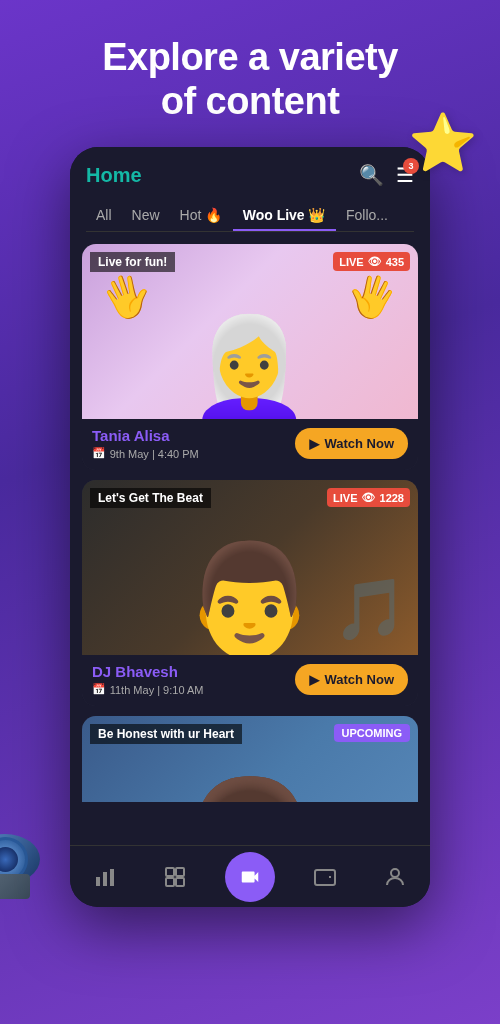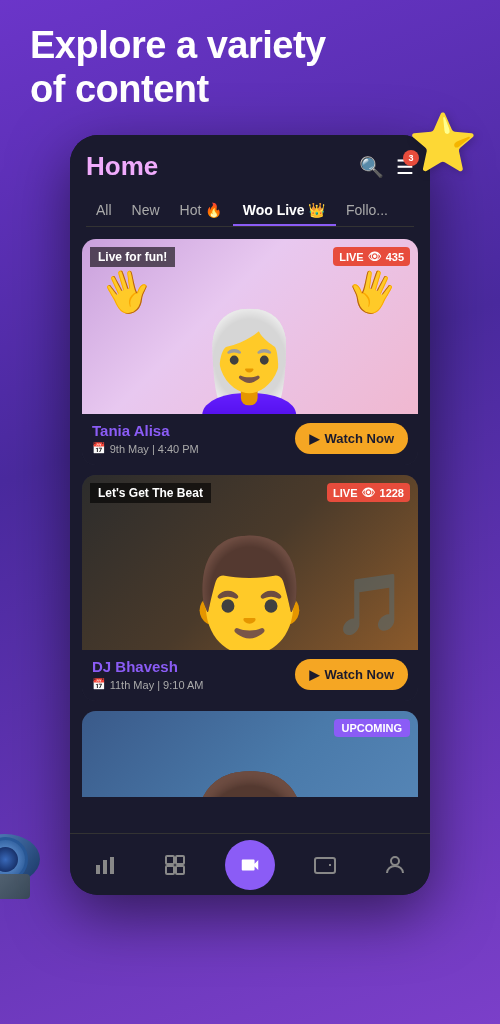--- a/index.html
+++ b/index.html
@@ -9,22 +9,22 @@
       background: linear-gradient(160deg, #6b35c9 0%, #4a2a9e 40%, #7b3fc9 100%);
       display: flex;
       flex-direction: column;
       align-items: center;
       font-family: 'Arial', sans-serif;
       overflow: hidden;
       position: relative;
     }
     .hero-text {
       color: white;
-      text-align: left;
-      padding: 24px 30px 16px;
+      text-align: center;
+      padding: 36px 30px 16px;
       width: 100%;
     }
     .hero-text h1 {
       font-size: 38px;
       font-weight: 800;
       line-height: 1.15;
       letter-spacing: -0.5px;
     }
     .hero-text p {
       font-size: 17px;
@@ -55,22 +55,22 @@
       background: #1a1a2e;
       padding: 16px 16px 0;
     }
     .phone-title-row {
       display: flex;
       justify-content: space-between;
       align-items: center;
       margin-bottom: 12px;
     }
     .phone-title {
-      color: #f0abfc;
-      font-size: 26px;
+      color: #14b8a6;
+      font-size: 20px;
       font-weight: 800;
     }
     .header-icons {
       display: flex;
       gap: 12px;
       align-items: center;
     }
     .search-btn {
       color: white;
       font-size: 20px;
@@ -355,20 +355,21 @@
       </div>
     </div>
 
     <div class="stream-card">
       <div class="stream-image">
         <div class="card-image-placeholder img-bg-3">
           <div style="position:absolute;bottom:0;left:50%;transform:translateX(-50%);">
             <div style="font-size:110px;line-height:1;">👩</div>
           </div>
         </div>
+        <div class="stream-top-label">Be Honest with ur Heart</div>
         <div class="upcoming-badge">UPCOMING</div>
       </div>
 
     </div>
 
   </div>
 
   <div class="bottom-nav">
     <div class="nav-item">
       <svg width="24" height="24" viewBox="0 0 24 24" fill="#888">

